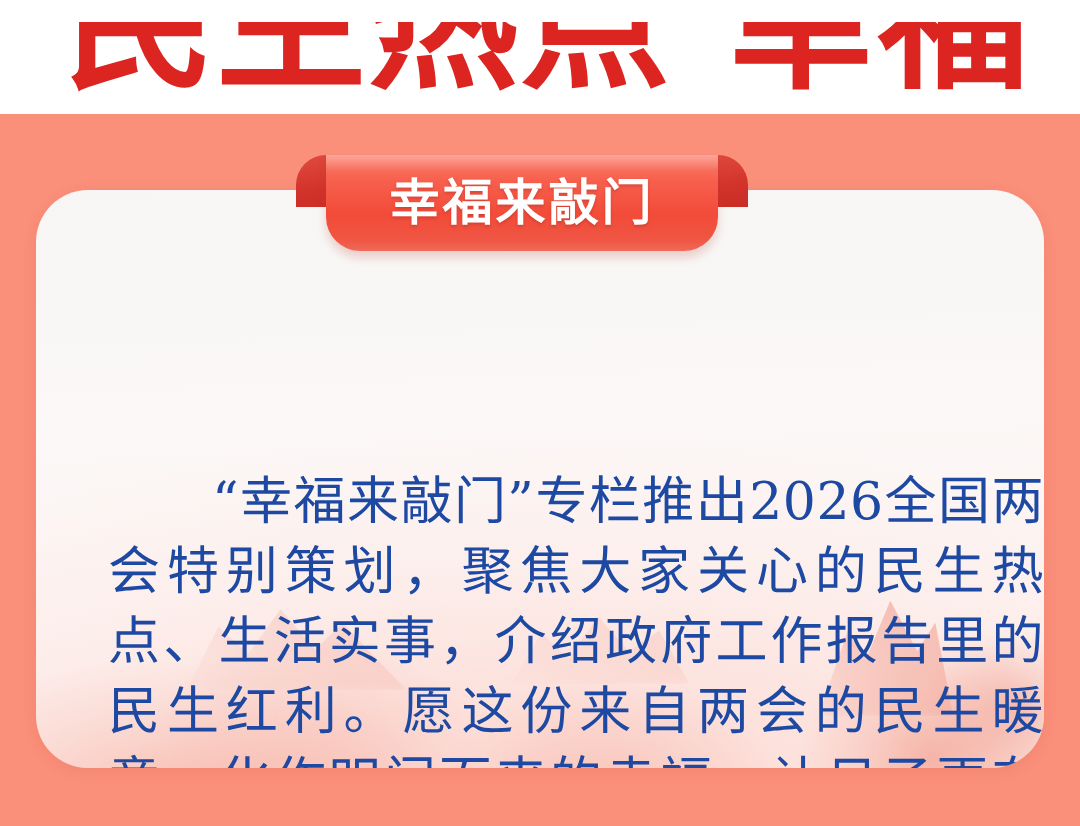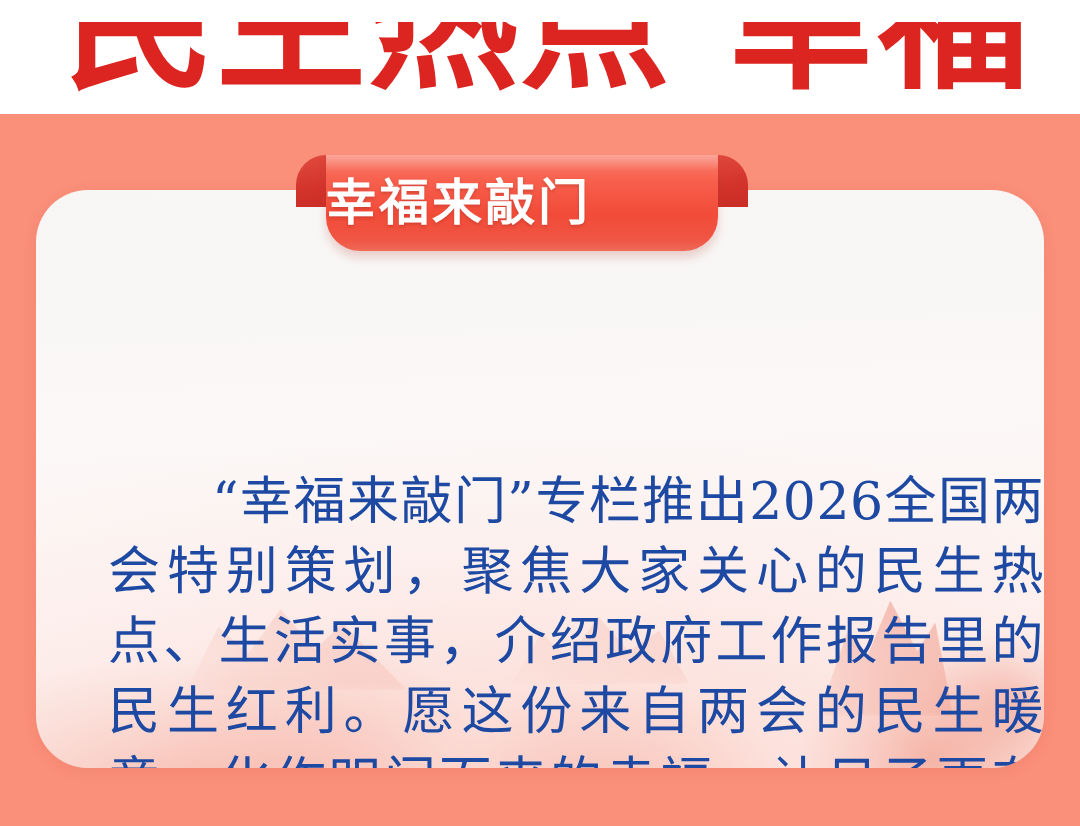--- a/index.html
+++ b/index.html
@@ -147,20 +147,21 @@
     position: absolute;
     left: 30px;
     top: 0;
     width: 392px;
     height: 96px;
     background: linear-gradient(180deg, #fa8070 0%, #f7604d 26%, #f24b39 62%, #f05543 88%, #ef6a58 100%);
     border-radius: 0 0 34px 34px;
     box-shadow: 0 7px 10px rgba(180,70,55,0.22);
     display: flex;
     align-items: center;
+    justify-content: center;
   }
   .ribbon-body::before {
     content: "";
     position: absolute;
     left: 0; top: 0; right: 0;
     height: 16px;
     background: linear-gradient(180deg, rgba(255,255,255,0.30), rgba(255,255,255,0));
     border-radius: 0 0 6px 6px;
   }
   .ribbon-title {

